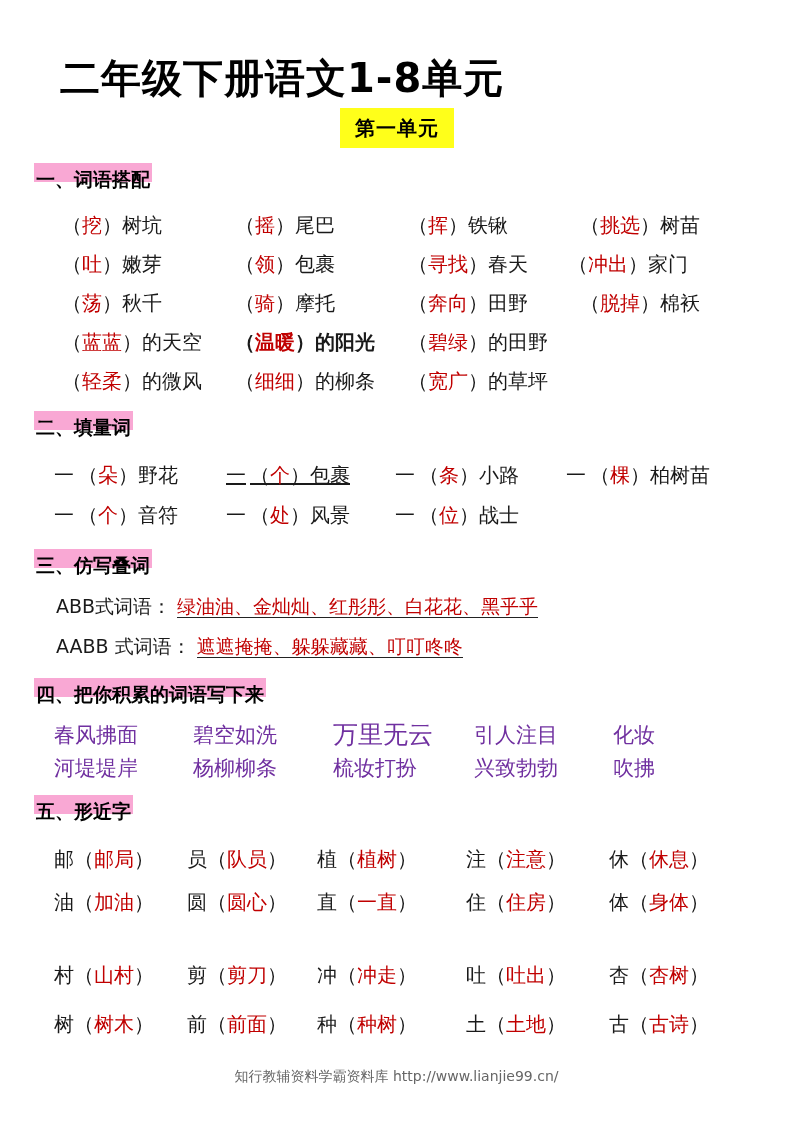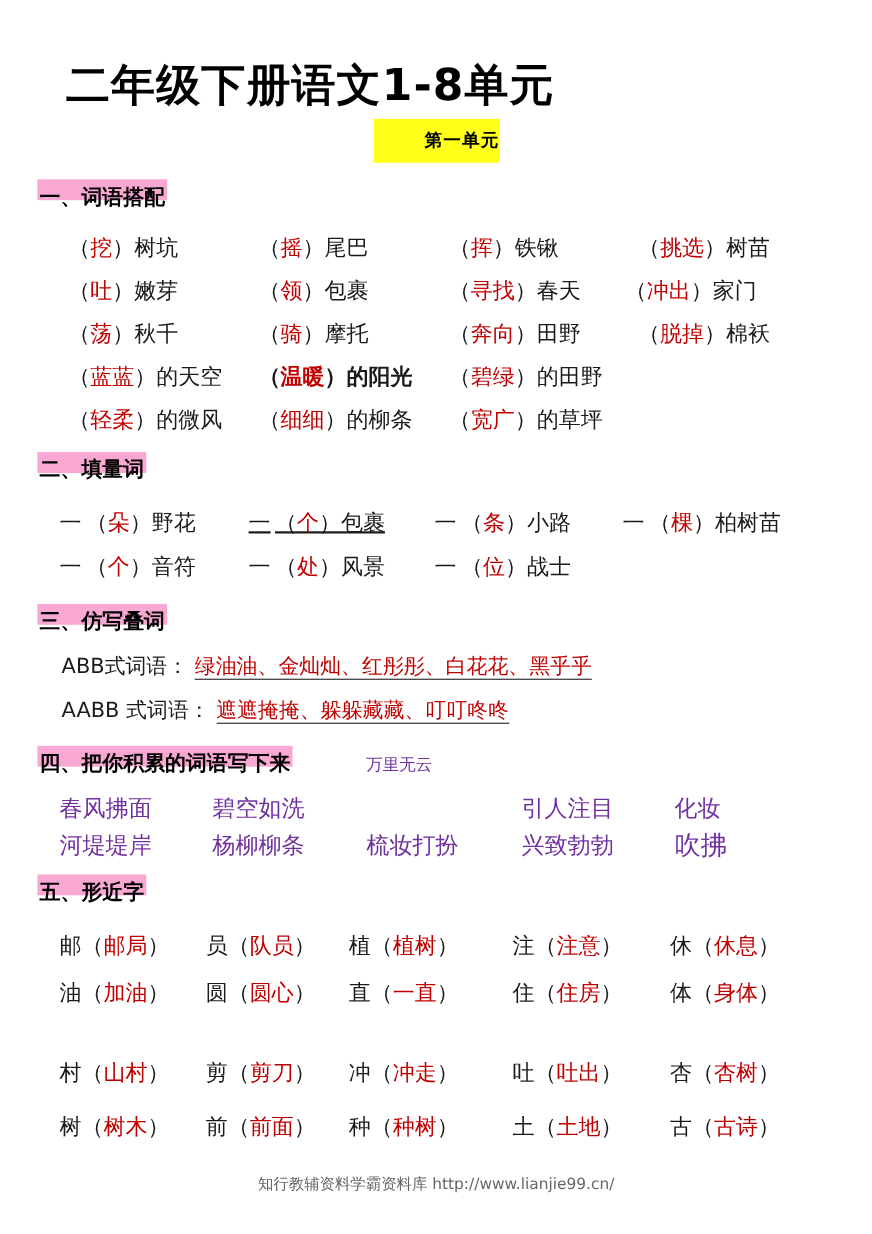--- a/index.html
+++ b/index.html
@@ -2,21 +2,21 @@
 <html><head>
 <meta charset="utf-8">
 <style>
   html, body { margin: 0; padding: 0; background: #ffffff; }
   body { width: 793px; height: 1122px; position: relative; overflow: hidden;
          font-family: "DejaVu Sans", "Liberation Sans", sans-serif; color: #1a1a1a; }
   .abs { position: absolute; }
   .title { left: 0; top: 44px; width: 782px; height: 66px; }
   .title-plain { position: absolute; left: 60px; top: 4px; font-size: 40px; font-weight: bold; color: #000; line-height: 60px; white-space: nowrap; letter-spacing: 1px; }
   .title-hl { position: absolute; left: 498px; top: 3px; width: 238px; height: 60px; background: #22ee11; font-size: 40px; font-weight: bold; color: #000; line-height: 60px; white-space: nowrap; padding-left: 2px; box-sizing: border-box; letter-spacing: 2px; }
-  .unit { left: 340px; top: 108px; width: 114px; height: 40px; background: #ffff1a; font-size: 16px; font-weight: bold; line-height: 40px; text-align: right; color: #000; letter-spacing: 1px; }
+  .unit { left: 340px; top: 108px; width: 114px; height: 40px; background: #ffff1a; font-size: 20px; font-weight: bold; line-height: 40px; text-align: center; color: #000; letter-spacing: 1px; }
   .sec-h { background: #f9a8d4; font-size: 19px; font-weight: bold; color: #000; height: 19px; line-height: 33px; padding: 0 2px; white-space: nowrap; }
   .cell { position: absolute; white-space: nowrap; font-size: 20px; line-height: 30px; }
   .red { color: #c00000; }
   .purple { color: #7030a0; }
   .ul { border-bottom: 1.5px solid #222; padding-bottom: 0px; }
   .footer { left: 0; width: 793px; top: 1068px; text-align: center; font-size: 14px; color: #666; }
   .p { color: #1a1a1a; }
 </style>
 </head>
 <body>
@@ -64,28 +64,28 @@
   <span class="p">ABB式词语：</span><span class="red ul" style="margin-left:6px;">绿油油、金灿灿、红彤彤、白花花、黑乎乎</span>
 </div>
 <div class="cell" style="left:56px; top:631px; font-size:19px;">
   <span class="p">AABB 式词语：</span><span class="red ul" style="margin-left:6px;">遮遮掩掩、躲躲藏藏、叮叮咚咚</span>
 </div>
 
 <div class="abs sec-h" style="left:34px; top:678px;">四、把你积累的词语写下来</div>
 <div id="s4">
     <div class="cell purple" style="left:54px; top:720px; font-size:21px;">春风拂面</div>
     <div class="cell purple" style="left:193px; top:720px; font-size:21px;">碧空如洗</div>
-    <div class="cell purple" style="left:333px; top:680px; font-size:15px;">万里无云</div>
+    <div class="cell purple" style="left:333px; top:720px; font-size:25px;">万里无云</div>
     <div class="cell purple" style="left:474px; top:720px; font-size:21px;">引人注目</div>
     <div class="cell purple" style="left:613px; top:720px; font-size:21px;">化妆</div>
     <div class="cell purple" style="left:54px; top:753px; font-size:21px;">河堤堤岸</div>
     <div class="cell purple" style="left:193px; top:753px; font-size:21px;">杨柳柳条</div>
     <div class="cell purple" style="left:333px; top:753px; font-size:21px;">梳妆打扮</div>
     <div class="cell purple" style="left:474px; top:753px; font-size:21px;">兴致勃勃</div>
-    <div class="cell purple" style="left:613px; top:753px; font-size:24px;">吹拂</div>
+    <div class="cell purple" style="left:613px; top:753px; font-size:21px;">吹拂</div>
   </div>
 
 <div class="abs sec-h" style="left:34px; top:795px;">五、形近字</div>
 <div id="s5">
     <div class="cell" style="left:54px; top:844px;"><span class="p">邮</span><span class="p">（</span><span class="red">邮局</span><span class="p">）</span></div>
     <div class="cell" style="left:187px; top:844px;"><span class="p">员</span><span class="p">（</span><span class="red">队员</span><span class="p">）</span></div>
     <div class="cell" style="left:317px; top:844px;"><span class="p">植</span><span class="p">（</span><span class="red">植树</span><span class="p">）</span></div>
     <div class="cell" style="left:466px; top:844px;"><span class="p">注</span><span class="p">（</span><span class="red">注意</span><span class="p">）</span></div>
     <div class="cell" style="left:609px; top:844px;"><span class="p">休</span><span class="p">（</span><span class="red">休息</span><span class="p">）</span></div>
     <div class="cell" style="left:54px; top:887px;"><span class="p">油</span><span class="p">（</span><span class="red">加油</span><span class="p">）</span></div>

